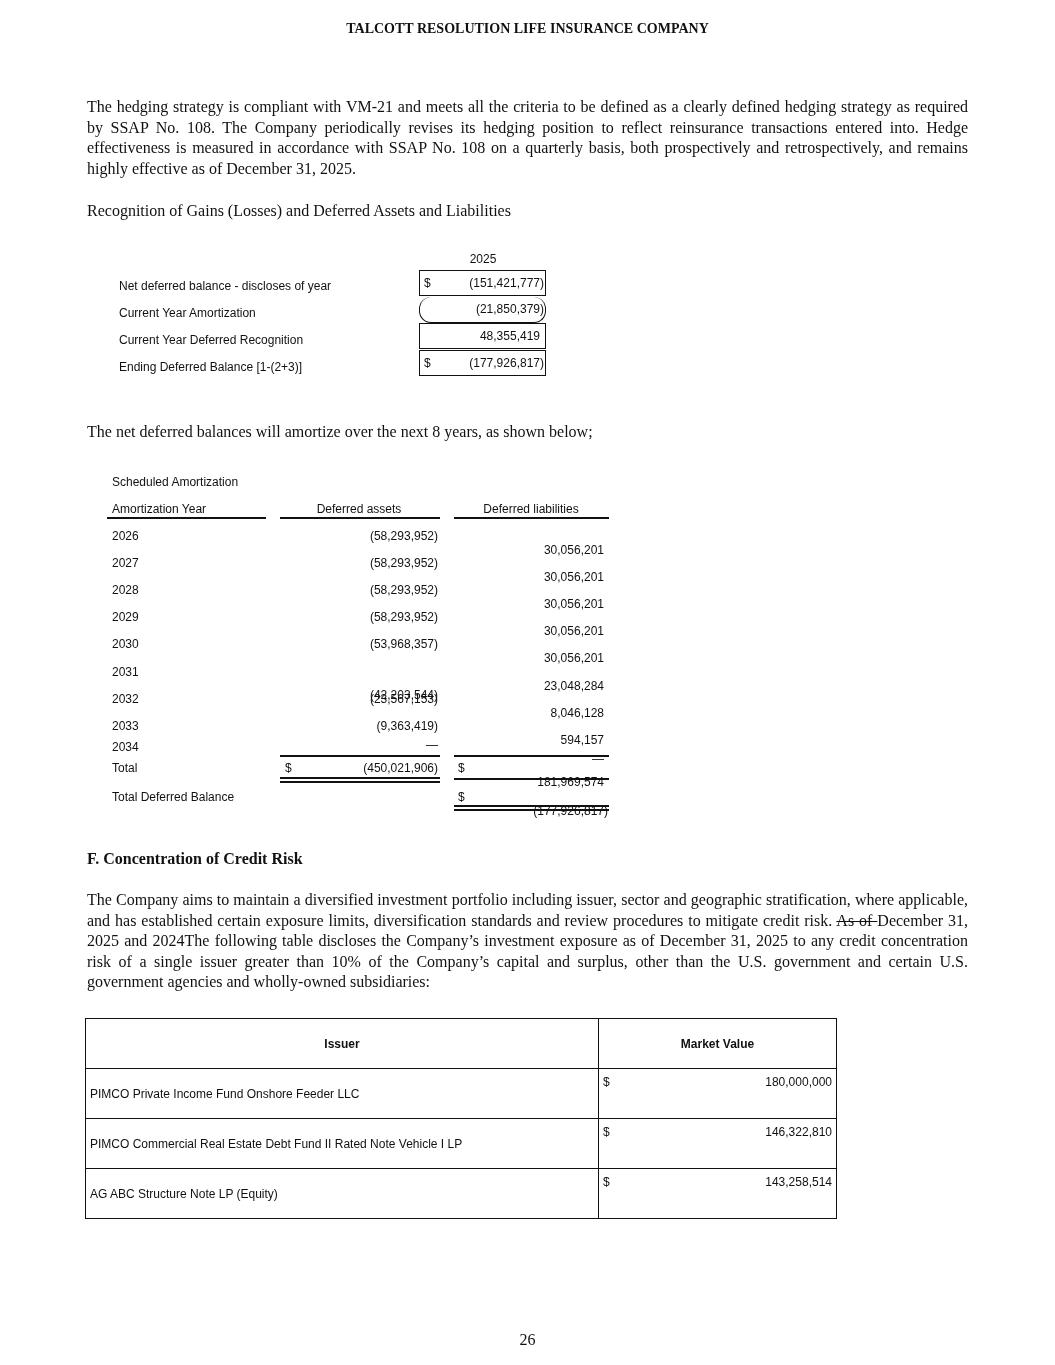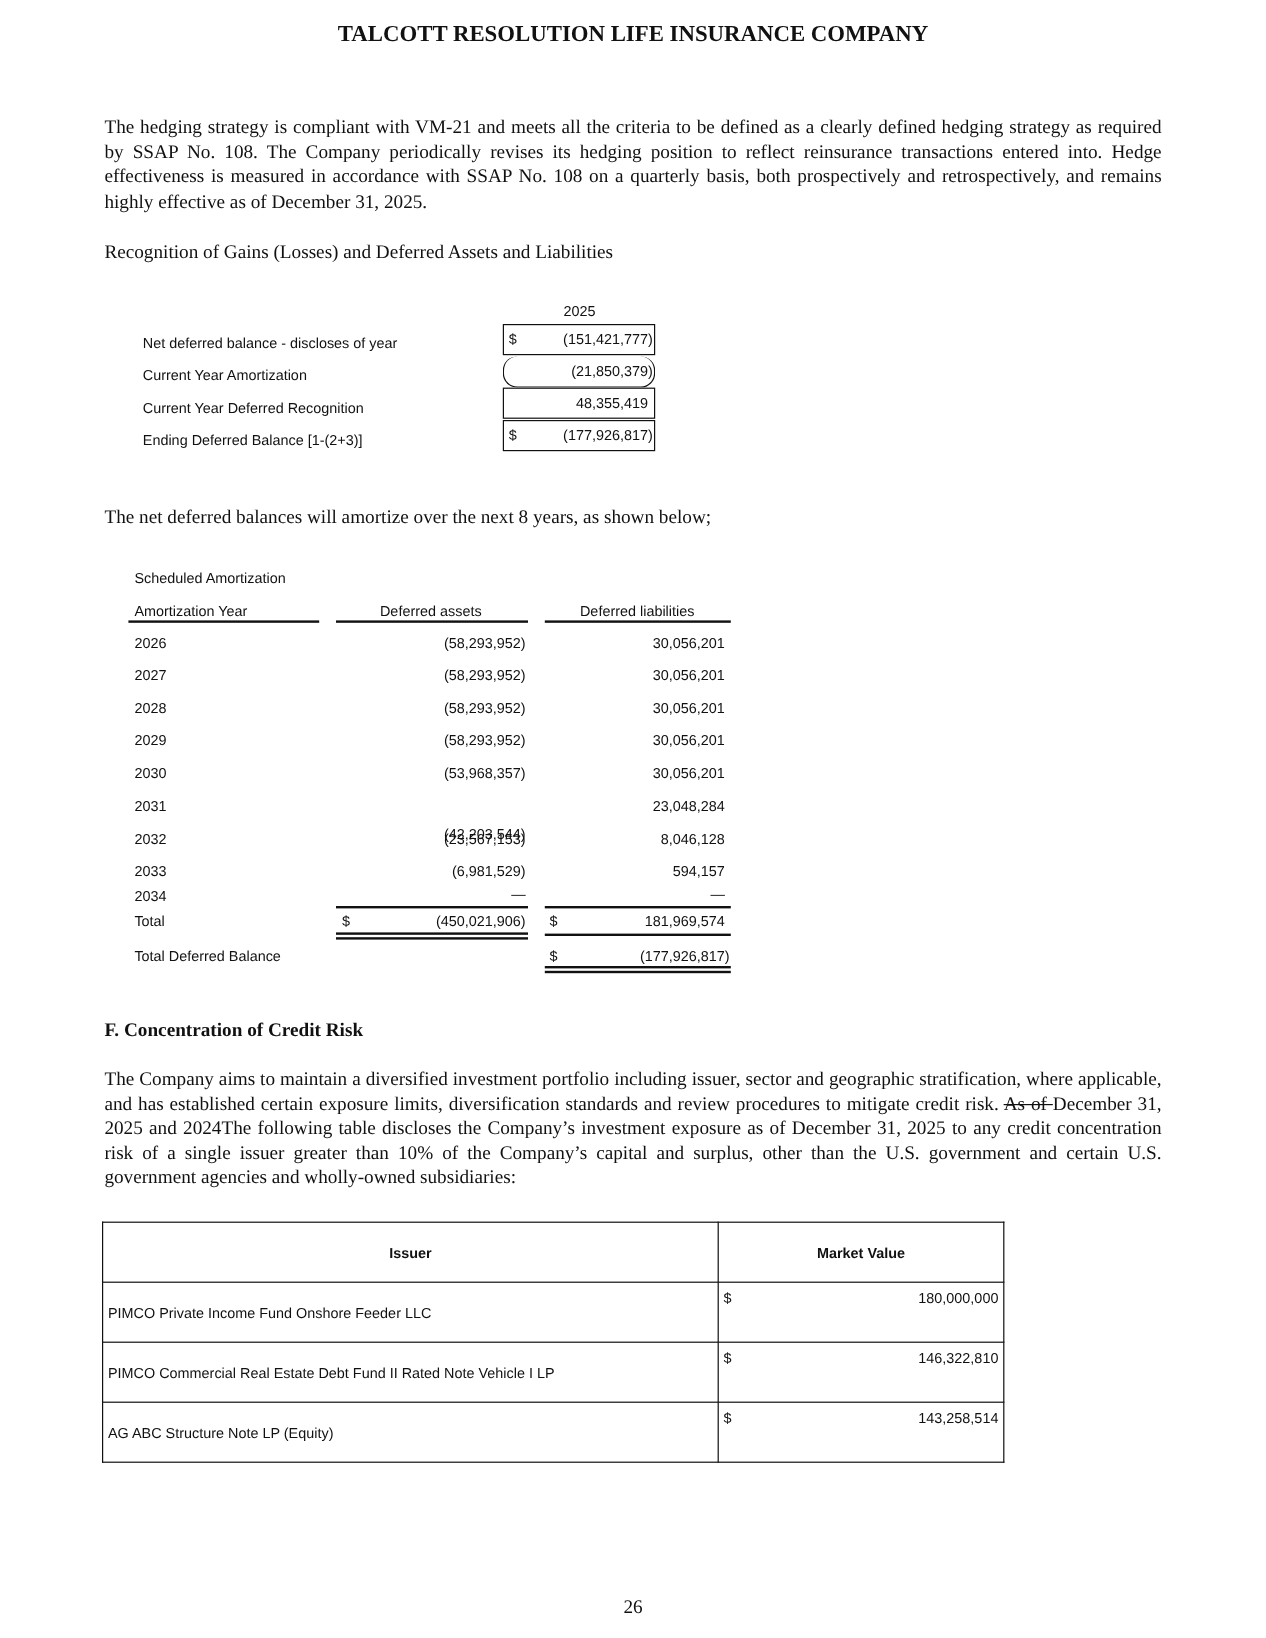--- a/index.html
+++ b/index.html
@@ -1,35 +1,35 @@
 <!DOCTYPE html>
 <html><head>
 <meta charset="utf-8">
 <style>
   html, body { margin: 0; padding: 0; background: #ffffff; }
   body { width: 1055px; height: 1365px; position: relative; overflow: hidden; color: #111; }
   .abs { position: absolute; }
 
-  .header { left: 0; width: 1055px; top: 18px; text-align: center; font-family: "Liberation Serif", serif; font-weight: bold; font-size: 19px; line-height: 21px; }
+  .header { left: 0; width: 1055px; top: 18px; text-align: center; font-family: "Liberation Serif", serif; font-weight: bold; font-size: 14px; line-height: 21px; }
   .para { left: 87px; width: 881px; font-family: "Liberation Serif", serif; font-size: 16px; line-height: 20.5px; text-align: justify; }
   .heading { left: 87px; font-family: "Liberation Serif", serif; font-weight: bold; font-size: 16px; }
 
   
   .rec-label { left: 119px; font-family: "Liberation Sans", sans-serif; font-size: 12px; }
   .rec-year { left: 419px; width: 128px; text-align: center; font-family: "Liberation Sans", sans-serif; font-size: 12px; top: 252px; }
   .rec-box { left: 419px; width: 127px; height: 26px; border: 1.5px solid #111; box-sizing: border-box; font-family: "Liberation Sans", sans-serif; font-size: 12px; }
   .rec-box .dollar { position: absolute; left: 4px; top: 5px; }
   .rec-box .val { position: absolute; right: 1px; top: 5px; }
   .rec-box .val.pad { right: 5px; }
 
   
   .am { font-family: "Liberation Sans", sans-serif; font-size: 12px; }
   .am-year { left: 112px; }
   .am-da { right: 617px; text-align: right; }
-  .am-dl { right: 451px; text-align: right; }
+  .am-dl { right: 451px; text-align: right; margin-top: 14px; }
   .rule { height: 0; border-top: 2px solid #111; }
   .dbl { height: 2px; border-top: 2px solid #111; border-bottom: 2px solid #111; }
 
   
   .iss-table { left: 85px; top: 1018px; width: 752px; border-collapse: collapse; font-family: "Liberation Sans", sans-serif; font-size: 12px; }
   .iss-table td, .iss-table th { border: 1.5px solid #111; height: 25px; padding: 12px 4px; }
   .iss-table th { font-weight: bold; text-align: center; }
   .iss-mv { position: relative; }
   .iss-mv .d { position: absolute; left: 4px; top: 6px; }
   .iss-mv .v { position: absolute; right: 4px; top: 6px; }
@@ -107,21 +107,21 @@
 
 <div class="abs am am-year" style="top:665px;">2031</div>
 <div class="abs am am-da" style="top:688px;text-align:right;">(42,203,544)</div>
 <div class="abs am am-dl" style="top:665px;">23,048,284</div>
 
 <div class="abs am am-year" style="top:692px;">2032</div>
 <div class="abs am am-da" style="top:692px;">(23,567,153)</div>
 <div class="abs am am-dl" style="top:692px;">8,046,128</div>
 
 <div class="abs am am-year" style="top:719px;">2033</div>
-<div class="abs am am-da" style="top:719px;">(6,981,529)</div>
+<div class="abs am am-da" style="top:719px;">(9,363,419)</div>
 <div class="abs am am-dl" style="top:719px;">594,157</div>
 
 <div class="abs am am-year" style="top:740px;">2034</div>
 <div class="abs am am-da" style="top:738px;">—</div>
 <div class="abs am am-dl" style="top:738px;">—</div>
 
 <div class="abs rule" style="top:755px; left:280px; width:160px;"></div>
 <div class="abs rule" style="top:755px; left:454px; width:155px;"></div>
 
 <div class="abs am am-year" style="top:761px;">Total</div>

